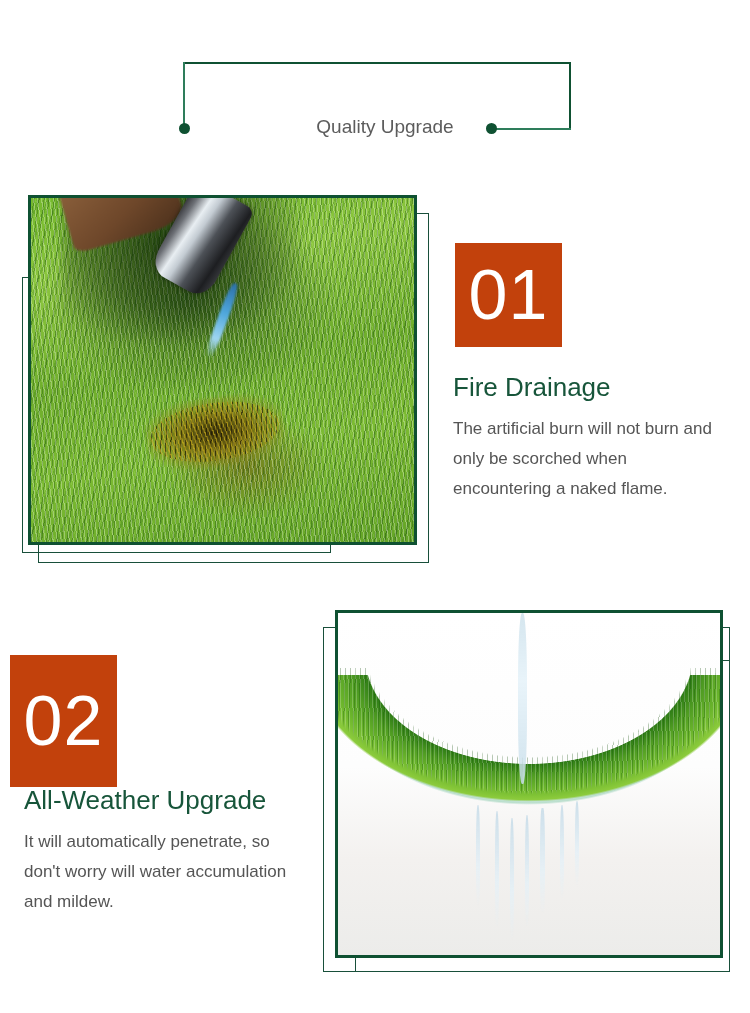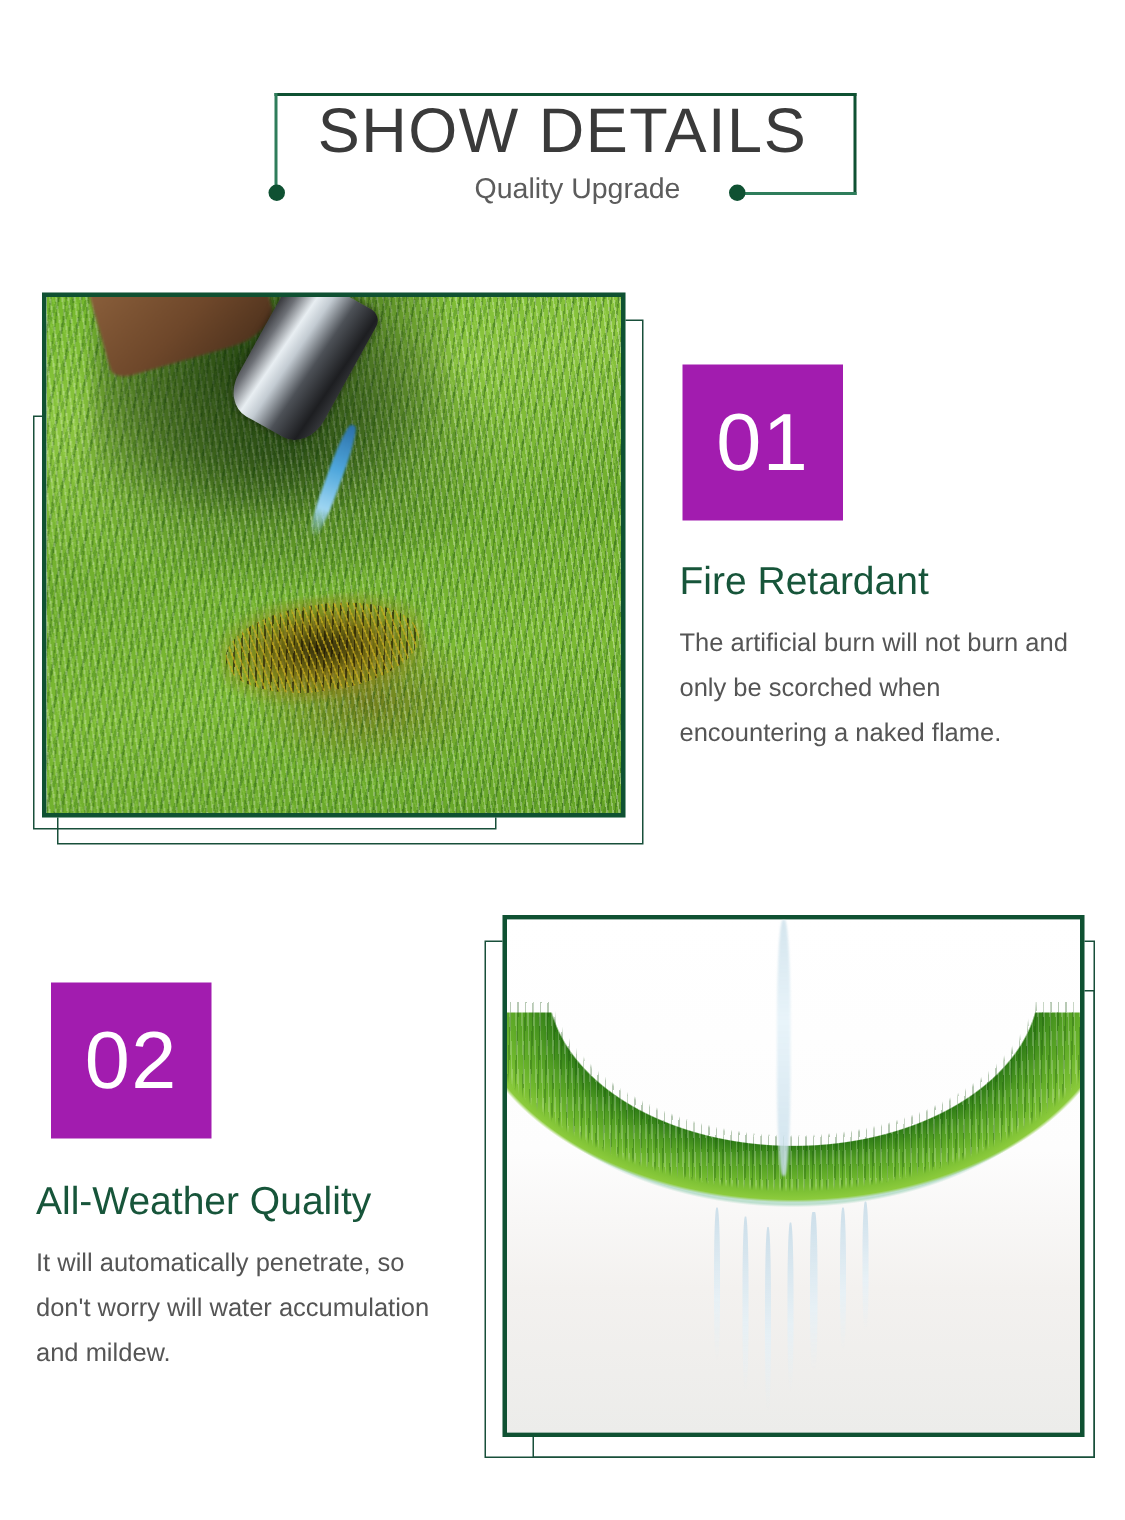--- a/index.html
+++ b/index.html
@@ -136,23 +136,23 @@
   .photo .art { position: absolute; inset: 0; }
 
   .ghost-frame {
     position: absolute;
     border: 1.5px solid #184f3a;
     background: transparent;
   }
 
   .num-box {
     position: absolute;
-    background: #a21caf;
+    background: #c2410c;
     color: #ffffff;
-    font-size: 54px;
+    font-size: 70px;
     font-weight: 400;
     letter-spacing: 1px;
     display: flex;
     align-items: center;
     justify-content: center;
     line-height: 1;
   }
 
   .feature-title {
     position: absolute;
@@ -316,42 +316,41 @@
   #f1-ghost-a { left: 22px; top: 277px; width: 309px; height: 276px; }
   #f1-ghost-b { left: 38px; top: 213px; width: 391px; height: 350px; }
   #f1-num { left: 455px; top: 243px; width: 107px; height: 104px; }
   #f1-title { left: 453px; top: 371px; }
   #f1-body { left: 453px; top: 414px; width: 268px; }
 
   
   #f2-photo { left: 335px; top: 610px; width: 388px; height: 348px; }
   #f2-ghost-a { left: 323px; top: 627px; width: 407px; height: 345px; }
   #f2-ghost-b { left: 355px; top: 660px; width: 375px; height: 312px; }
-  #f2-num { left: 34px; top: 655px; width: 107px; height: 104px; }
+  #f2-num { left: 10px; top: 655px; width: 107px; height: 132px; }
   #f2-title { left: 24px; top: 784px; }
   #f2-body { left: 24px; top: 827px; width: 280px; }
 </style>
 </head>
 <body>
 
 <div class="page">
 
   <div class="header">
 
     <div class="header-frame">
       <div class="hf-left-top"></div>
       <div class="hf-left-vert"></div>
       <div class="hf-left-dot"></div>
       <div class="hf-right-top"></div>
       <div class="hf-right-vert"></div>
       <div class="hf-right-bot"></div>
       <div class="hf-right-dot"></div>
     </div>
 
-    <div class="header-title">SHOW DETAILS</div>
     <div class="header-subtitle">Quality Upgrade</div>
   </div>
 
   <div class="photo-block">
 
     <div class="ghost-frame" id="f1-ghost-b"></div>
     <div class="ghost-frame" id="f1-ghost-a"></div>
 
     <div class="photo" id="f1-photo">
       <div class="art">
@@ -360,21 +359,21 @@
         <div class="shadow-top"></div>
         <div class="scorch"></div>
         <div class="scorch-specks"></div>
         <div class="hand"></div>
         <div class="lighter-body"></div>
         <div class="lighter-tip"></div>
       </div>
     </div>
 
     <div class="num-box" id="f1-num">01</div>
-    <div class="feature-title" id="f1-title">Fire Retardant</div>
+    <div class="feature-title" id="f1-title">Fire Drainage</div>
     <div class="feature-body" id="f1-body">The artificial burn will not burn and only be scorched when encountering a naked flame.</div>
   </div>
 
   <div class="photo-block">
 
     <div class="ghost-frame" id="f2-ghost-a"></div>
     <div class="ghost-frame" id="f2-ghost-b"></div>
 
     <div class="photo" id="f2-photo">
       <div class="art">
@@ -387,17 +386,17 @@
         <div class="drip" style="left:41%; top:58%; height:34%;"></div>
         <div class="drip" style="left:45%; top:60%; height:36%;"></div>
         <div class="drip" style="left:49%; top:59%; height:33%;"></div>
         <div class="drip" style="left:53%; top:57%; height:31%;"></div>
         <div class="drip" style="left:58%; top:56%; height:28%;"></div>
         <div class="drip" style="left:62%; top:55%; height:25%;"></div>
       </div>
     </div>
 
     <div class="num-box" id="f2-num">02</div>
-    <div class="feature-title" id="f2-title">All-Weather Quality</div>
+    <div class="feature-title" id="f2-title">All-Weather Upgrade</div>
     <div class="feature-body" id="f2-body">It will automatically penetrate, so don't worry will water accumulation and mildew.</div>
   </div>
 
 </div>
 
 </body></html>

